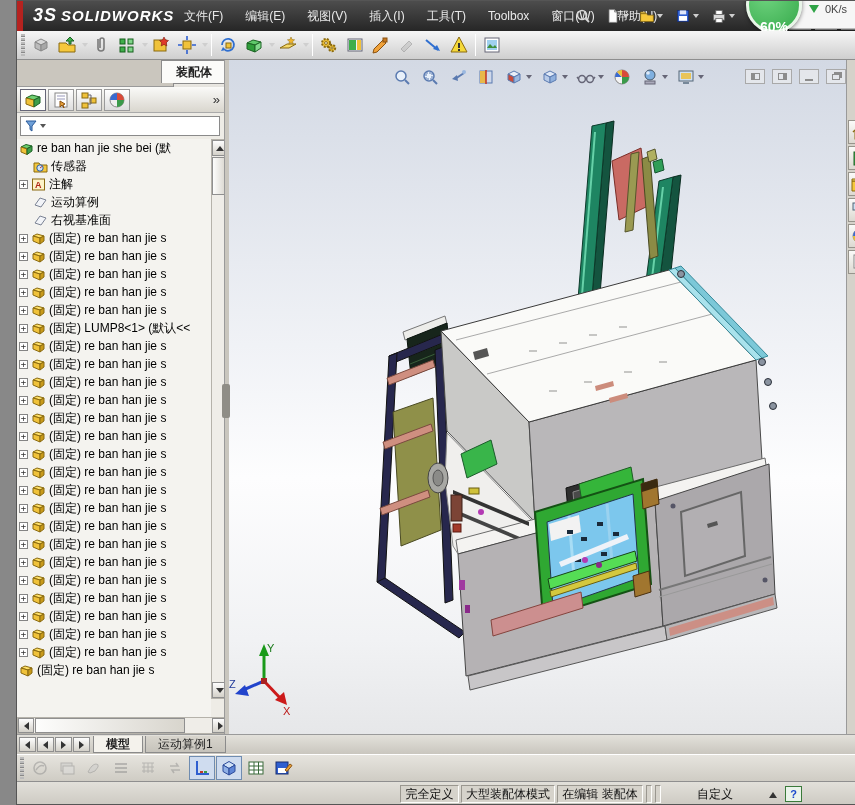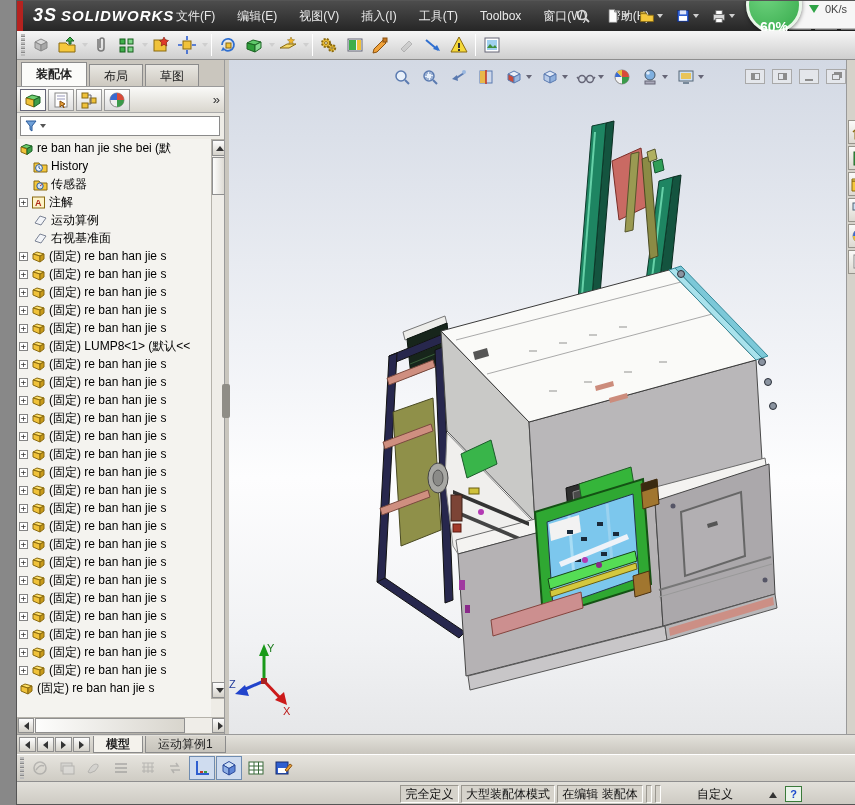--- a/index.html
+++ b/index.html
@@ -4,40 +4,40 @@
 <style>
   html,body{margin:0;padding:0;background:#888;}
   *{box-sizing:border-box;font-family:"Liberation Sans",sans-serif;}
   #app{position:relative;width:855px;height:805px;background:#d6d3cb;overflow:hidden;border:1px solid #555;margin-left:16px;}
   .abs{position:absolute;}
   
   #titlebar{left:0;top:0;width:855px;height:30px;background:linear-gradient(#4d4d4d,#262626);}
   #redstripe{left:0;top:0;width:6px;height:30px;background:#b5221f;}
   #logo{left:16px;top:4px;color:#fff;font-size:15px;font-style:italic;font-weight:bold;letter-spacing:1px;}
   #logo .mark{font-size:18px;margin-right:4px;}
-  #menubar{left:148px;top:0;height:29px;display:flex;align-items:center;}
+  #menubar{left:156px;top:0;height:29px;display:flex;align-items:center;}
   .menu-item{color:#e9e9e9;font-size:12px;padding:0 11px;height:30px;line-height:30px;cursor:default;}
   #menusearch{left:558px;top:7px;}
   .qa{top:3px;width:24px;height:24px;display:flex;align-items:center;justify-content:center;}
   .dd{width:0;height:0;border-left:3px solid transparent;border-right:3px solid transparent;border-top:4px solid #cfcfcf;margin-left:2px;}
   .winbtn{top:17px;width:22px;height:12px;border:1px solid #9a9a9a;background:#d9d9d9;display:flex;align-items:center;justify-content:center;}
   
   #ovl-pill{left:738px;top:-6px;width:120px;height:34px;background:#f6f6f6;border:1px solid #bbb;border-radius:16px;box-shadow:0 1px 3px rgba(0,0,0,.4);}
   #ovl-ball{left:729px;top:-24px;width:56px;height:56px;border-radius:50%;background:radial-gradient(circle at 35% 30%,#6fd37f,#35a94a);border:3px solid #e8f5e8;color:#fff;font-weight:bold;font-size:14px;text-align:center;line-height:94px;box-shadow:0 1px 4px rgba(0,0,0,.5);}
   #ovl-arrow{left:792px;top:4px;width:0;height:0;border-left:5px solid transparent;border-right:5px solid transparent;border-top:8px solid #2fa346;}
   #ovl-speed{left:808px;top:2px;font-size:11px;color:#444;}
   #ovl-plus{left:838px;top:-8px;width:22px;height:22px;border-radius:50%;background:radial-gradient(circle at 35% 30%,#7fb3ef,#2f6fc7);color:#fff;font-size:14px;text-align:center;line-height:20px;border:2px solid #e8f0fb;}
   
   #toolbar{left:0;top:30px;width:855px;height:29px;background:linear-gradient(#f6f6f6,#cfcfcf);border-bottom:1px solid #8e8e8e;display:flex;align-items:center;padding-left:4px;}
   .tbtn{width:26px;height:25px;display:flex;align-items:center;justify-content:center;border:1px solid transparent;}
   .tsep{width:1px;height:22px;background:#9a9a9a;margin:0 3px;border-right:1px solid #fff;}
   .grip{width:4px;height:22px;margin-right:3px;background:repeating-linear-gradient(#bbb 0 2px,#888 2px 3px,transparent 3px 4px);}
   svg.ic{width:20px;height:20px;}
   
-  #cmdtabs{left:0;top:59px;width:212px;height:27px;background:#cac6be;border-bottom:1px solid #9a9a9a;display:flex;align-items:flex-end;padding-left:4px;}
+  #cmdtabs{left:0;top:59px;width:212px;height:27px;background:#cac6be;border-bottom:1px solid #9a9a9a;display:flex;align-items:flex-end;padding-left:4px;flex-direction:column;}
   .ctab{height:22px;padding:0 14px;font-size:12px;line-height:22px;background:linear-gradient(#e9e7e2,#cdc9c0);border:1px solid #8b8b8b;border-bottom:none;margin-right:2px;color:#222;}
   .ctab.active{background:#fbfbf9;font-weight:bold;height:24px;}
   
   #panel{left:0;top:86px;width:212px;height:647px;background:#eeece6;border-right:1px solid #808080;}
   #panel-head{left:0;top:0;width:211px;height:26px;background:linear-gradient(#fafaf8,#d9d6ce);border-bottom:1px solid #aaa;display:flex;align-items:center;padding-left:3px;}
   .phbtn{width:26px;height:22px;display:flex;align-items:center;justify-content:center;border:1px solid #9a9a9a;background:linear-gradient(#fff,#ddd);margin-right:2px;}
   .phbtn.active{background:#fdfdfb;border-color:#667;}
   #ph-chevron{margin-left:auto;margin-right:8px;font-size:13px;color:#333;}
   #filter-row{left:3px;top:29px;width:200px;height:20px;background:#fff;border:1px solid #8a8a8a;display:flex;align-items:center;padding-left:3px;}
   
@@ -566,29 +566,20 @@
             <path d="M2 6 v5 l6 2.5 v-5.5 z" fill="#f0c23a" stroke="#8a6a10"></path>
             <path d="M13 5 v5 l-5 3.5 v-5.5 z" fill="#3f9e4a" stroke="#1c6424"></path>
           </svg>
         <span class="tlabel">re ban han jie she bei (默</span>
       </div>
 
       <div class="trow">
           <span class="indent"></span>
         <svg class="tico" viewBox="0 0 15 15">
             <path d="M1 4 h5 l1.5 2 h6.5 v7 h-13 z" fill="#f5c83c" stroke="#8a6a10"></path>
-            <circle cx="6" cy="9" r="3.4" fill="#eaf2fc" stroke="#2a5a9a"></circle>
-            <path d="M6 7 v2 l1.6 1" stroke="#2a5a9a" fill="none"></path>
-          </svg>
-        <span class="tlabel">History</span>
-        </div>
-      <div class="trow">
-          <span class="indent"></span>
-        <svg class="tico" viewBox="0 0 15 15">
-            <path d="M1 4 h5 l1.5 2 h6.5 v7 h-13 z" fill="#f5c83c" stroke="#8a6a10"></path>
             <circle cx="7" cy="9" r="3.2" fill="#cfe2f6" stroke="#2a5a9a"></circle>
             <path d="M7 9 l2 -1.6" stroke="#c03a2a"></path>
           </svg>
         <span class="tlabel">传感器</span>
         </div>
       <div class="trow">
         <span class="exp">+</span>
         <svg class="tico" viewBox="0 0 15 15">
             <rect x="1.5" y="2" width="12" height="11" fill="#fdf3c8" stroke="#8a6a10"></rect>
             <text x="4" y="11" font-size="9" fill="#b02a1a" font-weight="bold" font-family="Liberation Sans, sans-serif">A</text>

